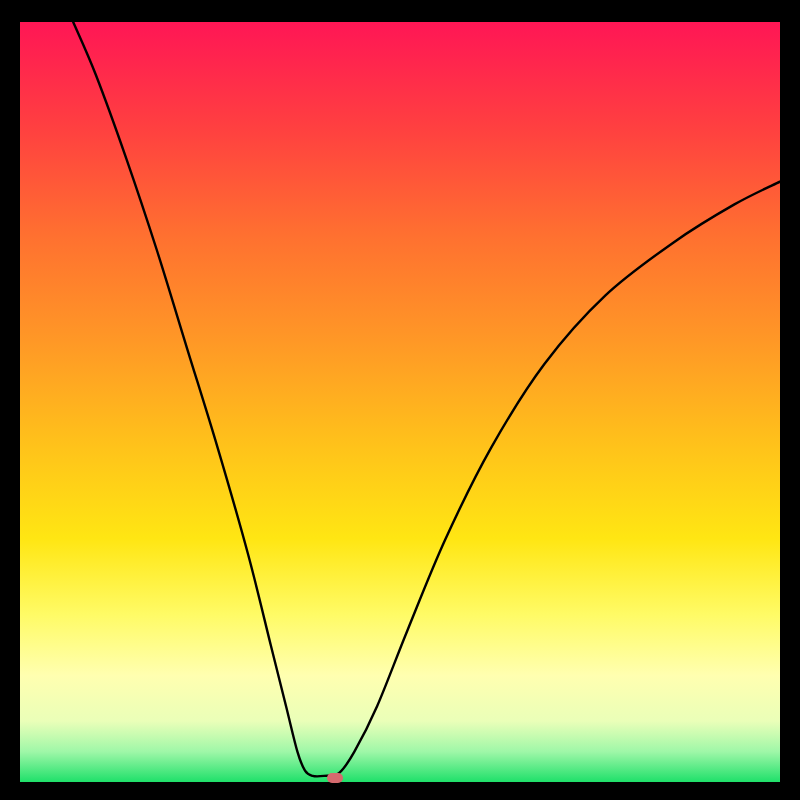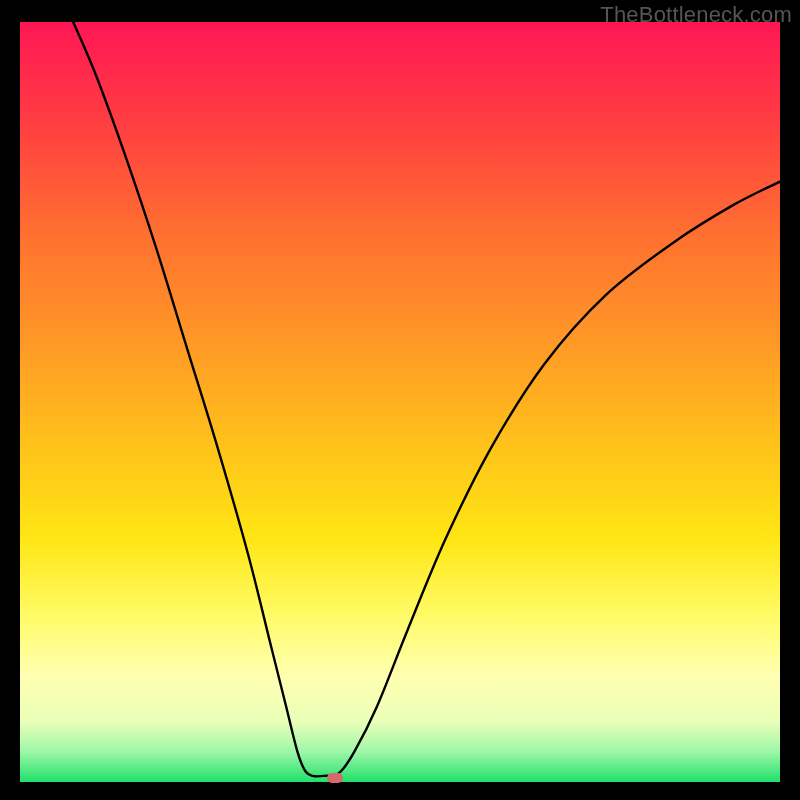--- a/index.html
+++ b/index.html
@@ -52,20 +52,19 @@
     width: 16px;
     height: 10px;
     border-radius: 6px;
     background: #d56a6e;
   }
 </style>
 </head>
 <body>
 
 <div class="frame">
-  <div class="watermark">TheBottleneck.com</div>
   <div class="plot">
     <svg class="curve" viewBox="0 0 760 760" preserveAspectRatio="none">
       <path fill="none" stroke="#000" stroke-width="2.4" stroke-linecap="round" stroke-linejoin="round" d="M 53.2 0 C 57 8.866666666666655 67.13333333333333 30.39999999999992 76 53.19999999999993 C 84.86666666666667 75.99999999999994 96.26666666666668 107.66666666666673 106.4 136.80000000000007 C 116.53333333333333 165.93333333333342 126.66666666666666 196.33333333333334 136.79999999999998 228 C 146.9333333333333 259.66666666666663 157.06666666666666 293.8666666666667 167.2 326.8 C 177.33333333333331 359.73333333333335 187.46666666666667 391.40000000000003 197.6 425.6 C 207.73333333333332 459.8 219.13333333333333 499.06666666666666 228 532 C 236.86666666666667 564.9333333333334 244.46666666666667 597.8666666666667 250.8 623.2 C 257.1333333333333 648.5333333333334 261.56666666666666 666.2666666666667 266 684 C 270.43333333333334 701.7333333333333 274.2333333333333 718.8333333333334 277.4 729.6 C 280.56666666666666 740.3666666666667 282.46666666666664 744.5466666666667 285 748.6 C 287.53333333333336 752.6533333333333 289.43333333333334 753.0333333333333 292.6 753.92 C 295.7666666666667 754.8066666666666 299.56666666666666 754.4266666666666 304 753.92 C 308.43333333333334 753.4133333333333 314.1333333333333 754.9333333333333 319.2 750.88 C 324.26666666666665 746.8266666666667 328.06666666666666 740.7466666666667 334.4 729.6 C 340.7333333333333 718.4533333333334 348.3333333333333 704.2666666666667 357.2 684 C 366.06666666666666 663.7333333333333 376.20000000000005 635.8666666666667 387.6 608 C 399 580.1333333333333 411.6666666666667 547.1999999999999 425.6 516.8 C 439.53333333333336 486.4 454.73333333333335 454.73333333333335 471.2 425.6 C 487.66666666666663 396.4666666666667 505.4 367.33333333333326 524.4 341.99999999999994 C 543.4 316.66666666666663 563.6666666666667 293.8666666666666 585.2 273.59999999999997 C 606.7333333333333 253.33333333333331 632.0666666666667 235.59999999999997 653.6 220.39999999999998 C 675.1333333333333 205.2 696.6666666666666 192.5333333333333 714.4 182.39999999999998 C 732.1333333333333 172.26666666666665 752.4 163.4 760 159.60000000000002"></path>
     </svg>
     <div class="marker" style="left: 307.4px; top: 751.2px; background: rgb(213, 106, 110);"></div>
   </div>
 </div>
 
 </body></html>

